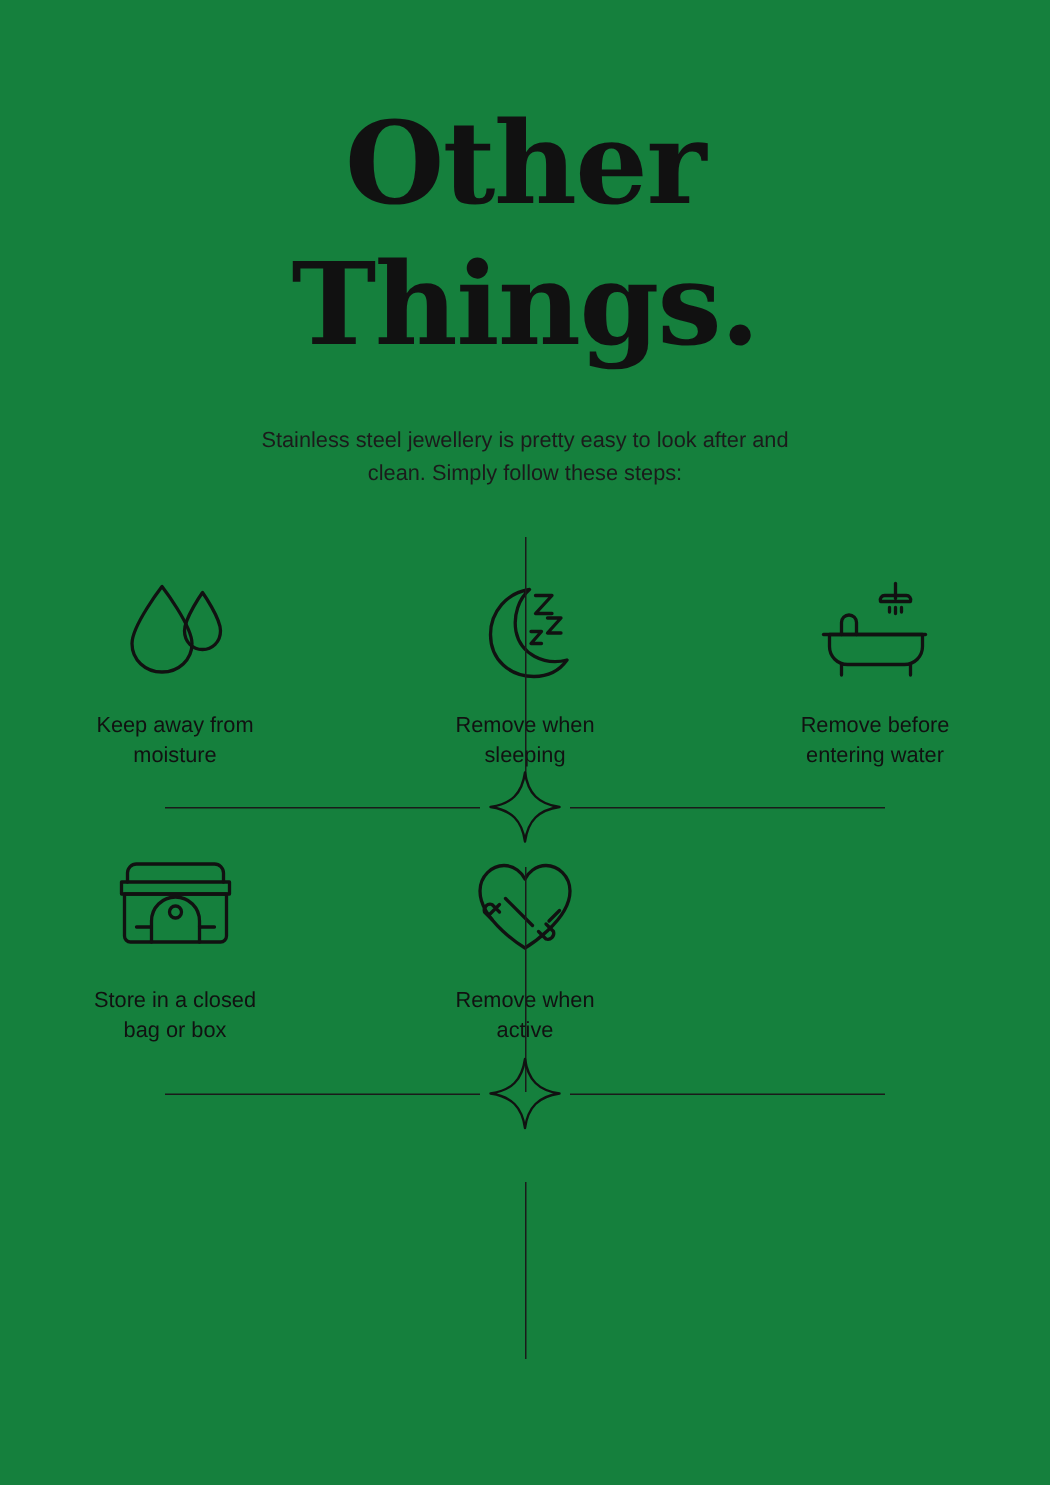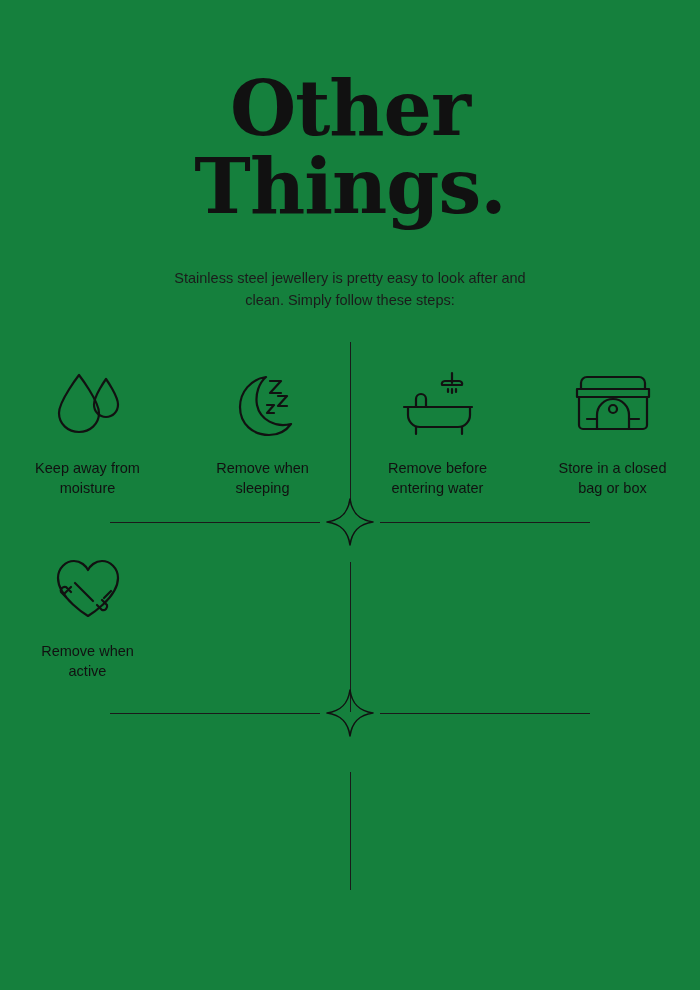--- a/index.html
+++ b/index.html
@@ -30,21 +30,21 @@
   }
   .title-line {
     font-family: "DejaVu Serif", "Liberation Serif", serif;
     font-weight: 700;
     font-size: 76px;
     line-height: 0.98;
     letter-spacing: -1px;
     color: #111111;
   }
   .title-line.second {
-    margin-top: 4px;
+    margin-top: 20px;
   }
 
   
   .intro {
     text-align: center;
     margin: 42px auto 12px auto;
     width: 380px;
     font-size: 14.5px;
     line-height: 1.55;
     color: #1b1b1b;
@@ -58,21 +58,21 @@
     height: 550px;
   }
 
   .grid {
     position: absolute;
     left: 0;
     top: 0;
     width: 700px;
     height: 550px;
     display: grid;
-    grid-template-columns: 1fr 1fr 1fr 1fr;
+    grid-template-columns: 1fr 1fr 1fr;
     grid-template-rows: 1fr 1fr 1fr;
   }
 
   .cell {
     display: flex;
     flex-direction: column;
     align-items: center;
     justify-content: center;
     padding: 0 24px;
     box-sizing: border-box;

